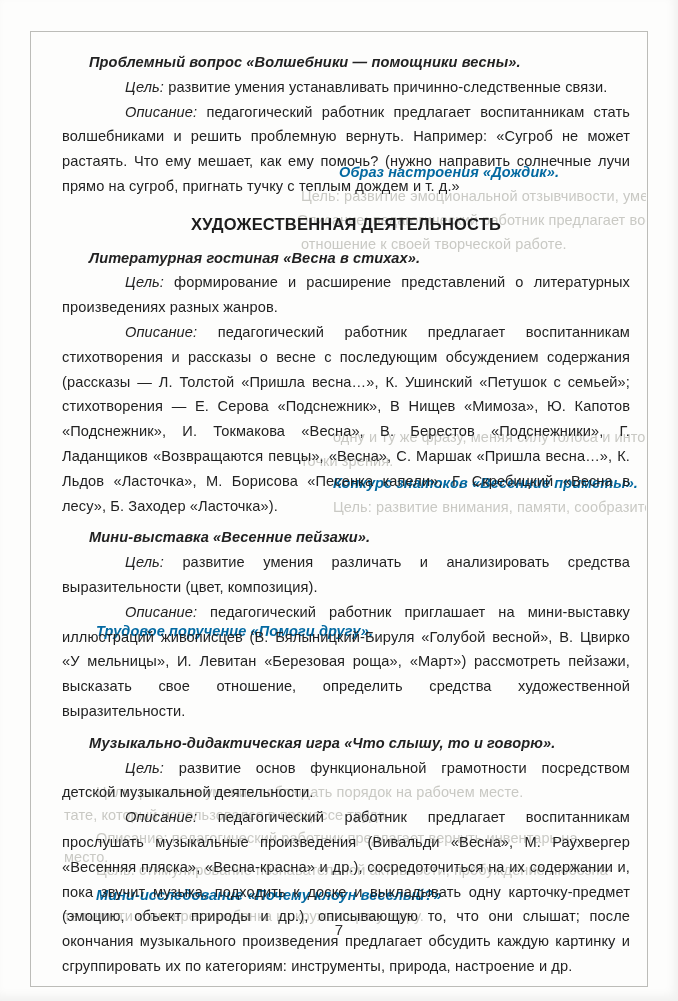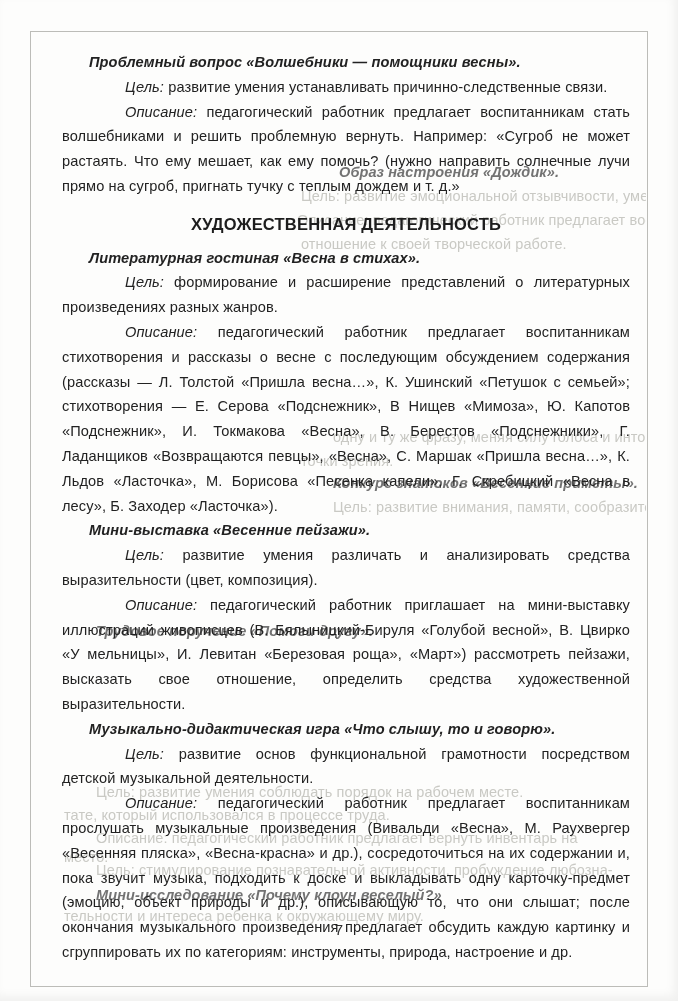--- a/index.html
+++ b/index.html
@@ -32,34 +32,34 @@
     overflow: hidden;
     z-index: 0;
   }
   .gl {
     position: absolute;
     white-space: nowrap;
     color: #c9c9c4;
     font-size: 14.5px;
     letter-spacing: 0.1px;
   }
-  .gl.b { font-weight: bold; font-style: italic; color: #737373; }
+  .gl.b { font-weight: bold; font-style: italic; color: #0369a1; }
   .content {
     position: absolute;
     left: 62px; top: 50px;
     width: 568px;
     z-index: 1;
     text-align: justify;
     font-size: 14.6px;
     line-height: 24.8px;
     letter-spacing: 0.1px;
     hyphens: auto;
   }
   .content p { margin: 0; text-indent: 27px; }
-  .activity .title { font-weight: bold; font-style: italic; }
+  .activity .title { font-weight: bold; font-style: italic; margin-top: 7px; }
   .content > .activity:first-child .title { margin-top: 0; }
   .lbl { font-style: italic; margin-left: 36px; }
   h1.heading {
     font-size: 16.5px;
     font-weight: bold;
     text-align: center;
     text-indent: 0;
     margin: 13px 0 9px 0;
     letter-spacing: 0.2px;
     color: #1d1d1d;

